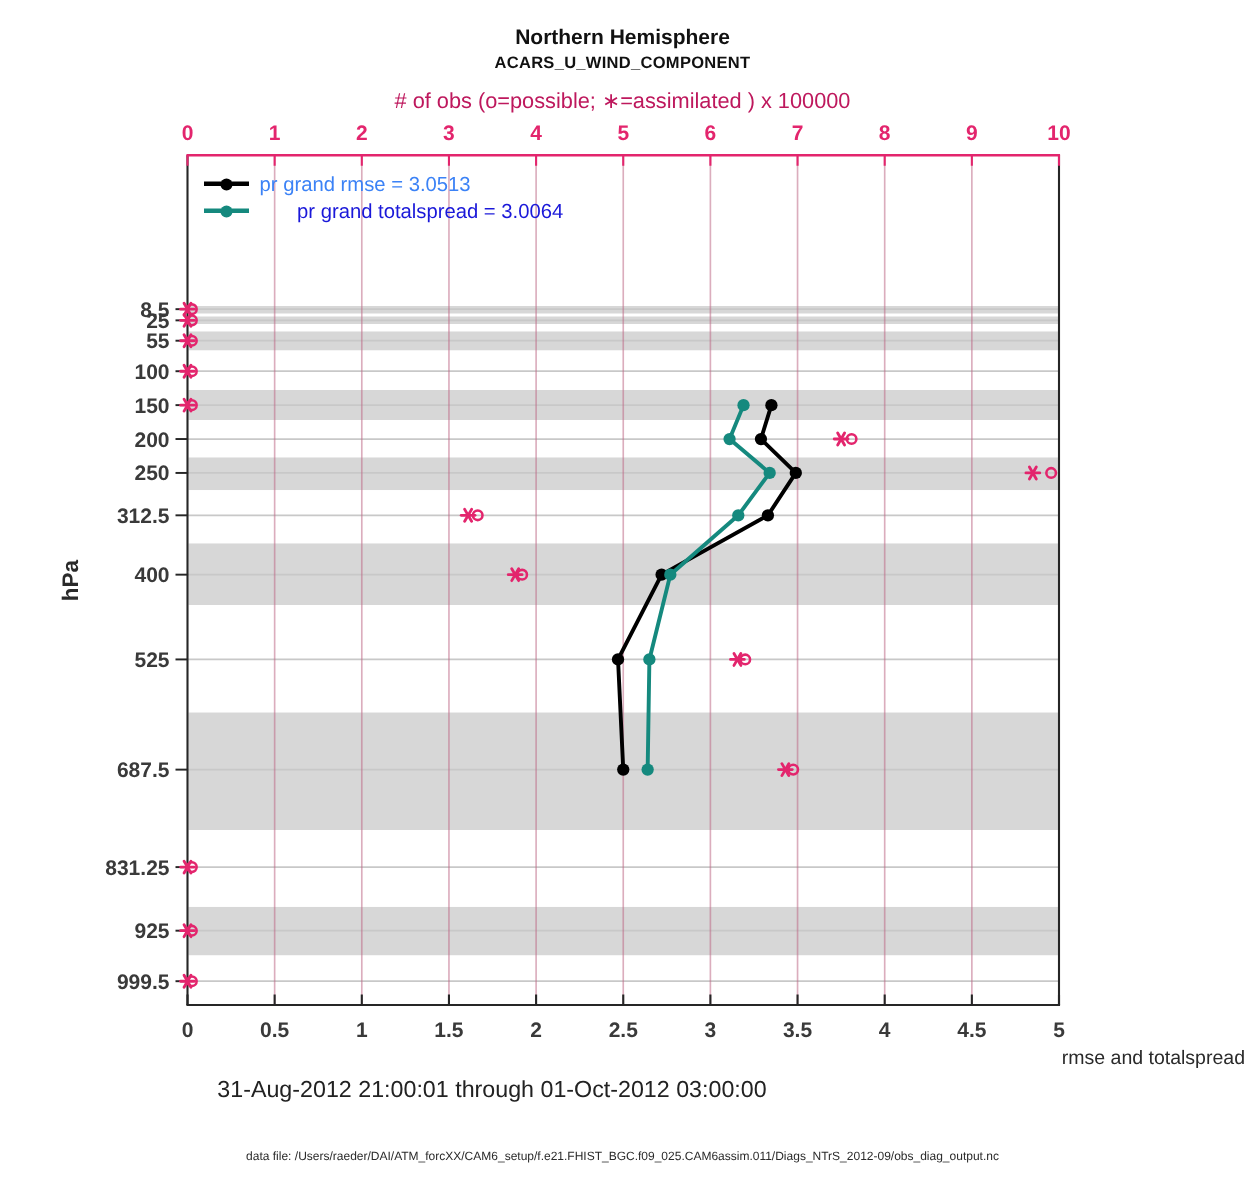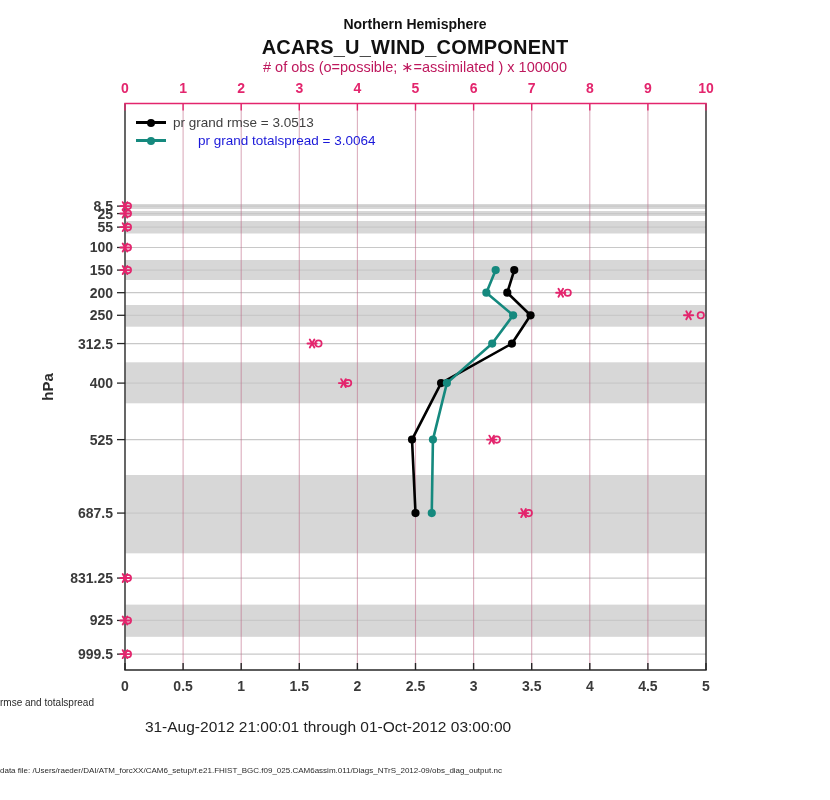--- a/index.html
+++ b/index.html
@@ -3,30 +3,30 @@
 <meta charset="utf-8">
 <style>
   html,body{margin:0;padding:0;background:#fff;}
   #fig{
     position:relative;width:830px;height:800px;background:#fff;overflow:hidden;
     font-family:"Liberation Sans",sans-serif;
   }
   #fig .abs{position:absolute;}
   .title-line{left:0;width:830px;text-align:center;color:#111;}
   #title1{top:16px;font-size:14px;font-weight:700;}
-  #title2{top:36px;font-size:20px;font-weight:700;letter-spacing:.2px;}
+  #title2{top:36px;font-size:11px;font-weight:700;letter-spacing:.2px;}
   #toplabel{top:59px;left:0;width:830px;text-align:center;font-size:14.5px;font-weight:400;}
   #plot{position:absolute;left:0;top:0;}
   .ytick,.xtick{font:700 14px "Liberation Sans",sans-serif;fill:#3a3a3a;}
   .x2tick{font:700 14px "Liberation Sans",sans-serif;}
   #ylabel{left:36px;top:372px;width:36px;height:30px;transform:rotate(-90deg);
     font-size:15px;font-weight:700;color:#2a2a2a;text-align:center;}
-  #xlabel{top:697px;left:0;width:830px;text-align:left;font-size:10px;color:#2a2a2a;}
+  #xlabel{top:697px;left:0;width:830px;text-align:right;font-size:13px;color:#2a2a2a;}
   #daterange{top:718px;left:0;width:656px;text-align:center;font-size:15.5px;color:#222;}
-  #datafile{top:766px;left:0;width:830px;font-size:8px;color:#2a2a2a;}
+  #datafile{top:766px;left:0;width:830px;text-align:center;font-size:8px;color:#2a2a2a;}
   .legend{position:absolute;left:136px;top:114px;display:flex;flex-direction:column;gap:1px;}
   .legend-row{display:flex;align-items:center;height:17px;}
   .legend-line{width:30px;height:2.6px;position:relative;display:inline-block;}
   .legend-dot{position:absolute;left:50%;top:50%;width:8px;height:8px;border-radius:50%;
     transform:translate(-50%,-50%);}
   .legend-label{margin-left:7px;font-size:13.5px;white-space:nowrap;}
 </style>
 </head>
 <body>
 
@@ -216,21 +216,21 @@
       <line x1="122.7" y1="650.1502381425915" x2="127.3" y2="658.1176718574085" stroke="#e3256d" stroke-width="1.9" stroke-linecap="round"></line>
       <line x1="127.3" y1="650.1502381425915" x2="122.7" y2="658.1176718574085" stroke="#e3256d" stroke-width="1.9" stroke-linecap="round"></line>
       <circle cx="127.905" cy="654.133955" r="3.2" fill="none" stroke="#e3256d" stroke-width="1.7"></circle>
     </svg>
 
   <div class="legend">
     <div class="legend-row">
       <span class="legend-line" style="background: rgb(0, 0, 0);">
           <span class="legend-dot" style="background: rgb(0, 0, 0);"></span>
         </span>
-      <span class="legend-label" style="color: #404040;">pr grand rmse = 3.0513</span>
+      <span class="legend-label" style="color: #3b82f6;">pr grand rmse = 3.0513</span>
     </div>
     <div class="legend-row">
       <span class="legend-line" style="background: rgb(21, 137, 126);">
           <span class="legend-dot" style="background: rgb(21, 137, 126);"></span>
         </span>
       <span class="legend-label" style="color: rgb(26, 24, 217); margin-left: 32px;">pr grand totalspread = 3.0064</span>
     </div>
   </div>
 
   <div class="abs" id="ylabel">hPa</div>

